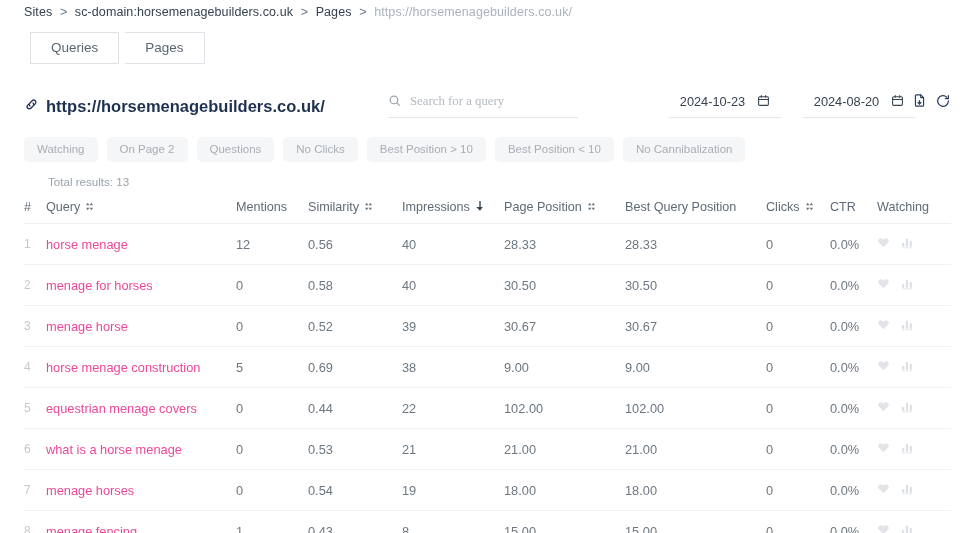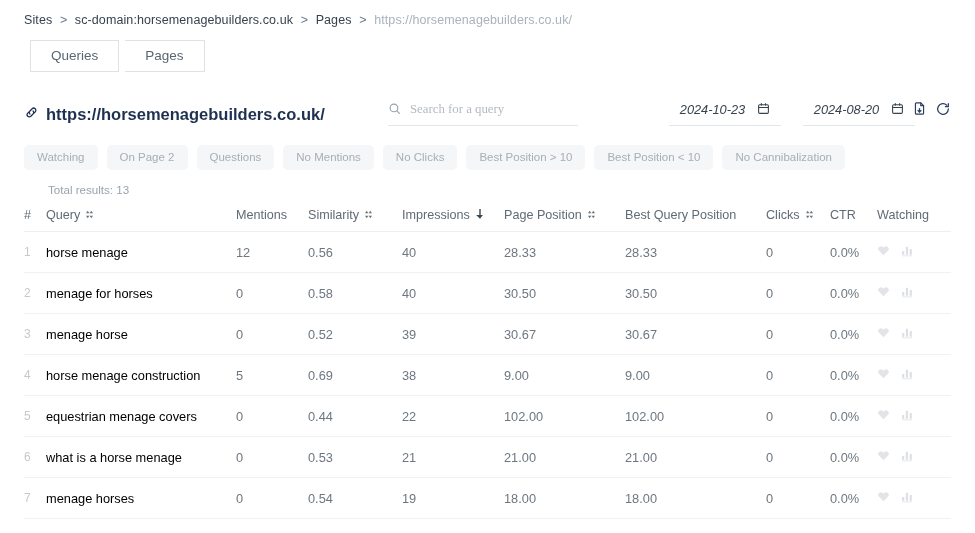--- a/index.html
+++ b/index.html
@@ -16,21 +16,21 @@
   .page {
     width: 975px;
     height: 533px;
     position: relative;
     padding: 0 24px;
     overflow: hidden;
   }
 
   
   .breadcrumb {
-    padding-top: 13px;
+    padding-top: 5px;
     font-size: 12.5px;
     color: #36424e;
     white-space: nowrap;
     letter-spacing: 0.1px;
   }
   .breadcrumb .crumb { color: #36424e; }
   .breadcrumb .sep { color: #6b7785; margin: 0 4px; }
   .breadcrumb .crumb-muted { color: #aab2bd; }
 
   
@@ -95,21 +95,20 @@
   }
   .search-input::placeholder { color: #b4bac1; }
 
   .date-group {
     position: absolute;
     bottom: 0;
     display: flex;
     align-items: flex-end;
     gap: 22px;
     left: 645px;
-    font-style: italic;
   }
   .date-field {
     display: flex;
     align-items: center;
     justify-content: center;
     gap: 12px;
     width: 112px;
     border-bottom: 1px solid #e3e6ea;
     padding-bottom: 6px;
     cursor: pointer;
@@ -187,21 +186,21 @@
 
   tbody td {
     font-size: 12.8px;
     color: #6d7781;
     padding: 12px 0;
     border-bottom: 1px solid #f0f1f3;
     white-space: nowrap;
     overflow: hidden;
   }
   tbody td.idx { color: #c3c9cf; font-size: 12px; }
-  tbody td.query { color: #000000; }
+  tbody td.query { color: #ec4899; }
 
   .col-idx    { width: 22px; }
   .col-query  { width: 190px; }
   .col-ment   { width: 72px; }
   .col-sim    { width: 94px; }
   .col-impr   { width: 102px; }
   .col-pgpos  { width: 121px; }
   .col-bqp    { width: 141px; }
   .col-clicks { width: 64px; }
   .col-ctr    { width: 47px; }
@@ -293,21 +292,20 @@
           <path d="M20 4v4.4h-4.4"></path>
         </svg>
       </button>
     </div>
   </div>
 
   <div class="chips">
     <button class="chip">Watching</button>
     <button class="chip">On Page 2</button>
     <button class="chip">Questions</button>
-    <button class="chip">No Mentions</button>
     <button class="chip">No Clicks</button>
     <button class="chip">Best Position &gt; 10</button>
     <button class="chip">Best Position &lt; 10</button>
     <button class="chip">No Cannibalization</button>
   </div>
 
   <div class="total-results">Total results: 13</div>
 
   <table>
     <colgroup>

